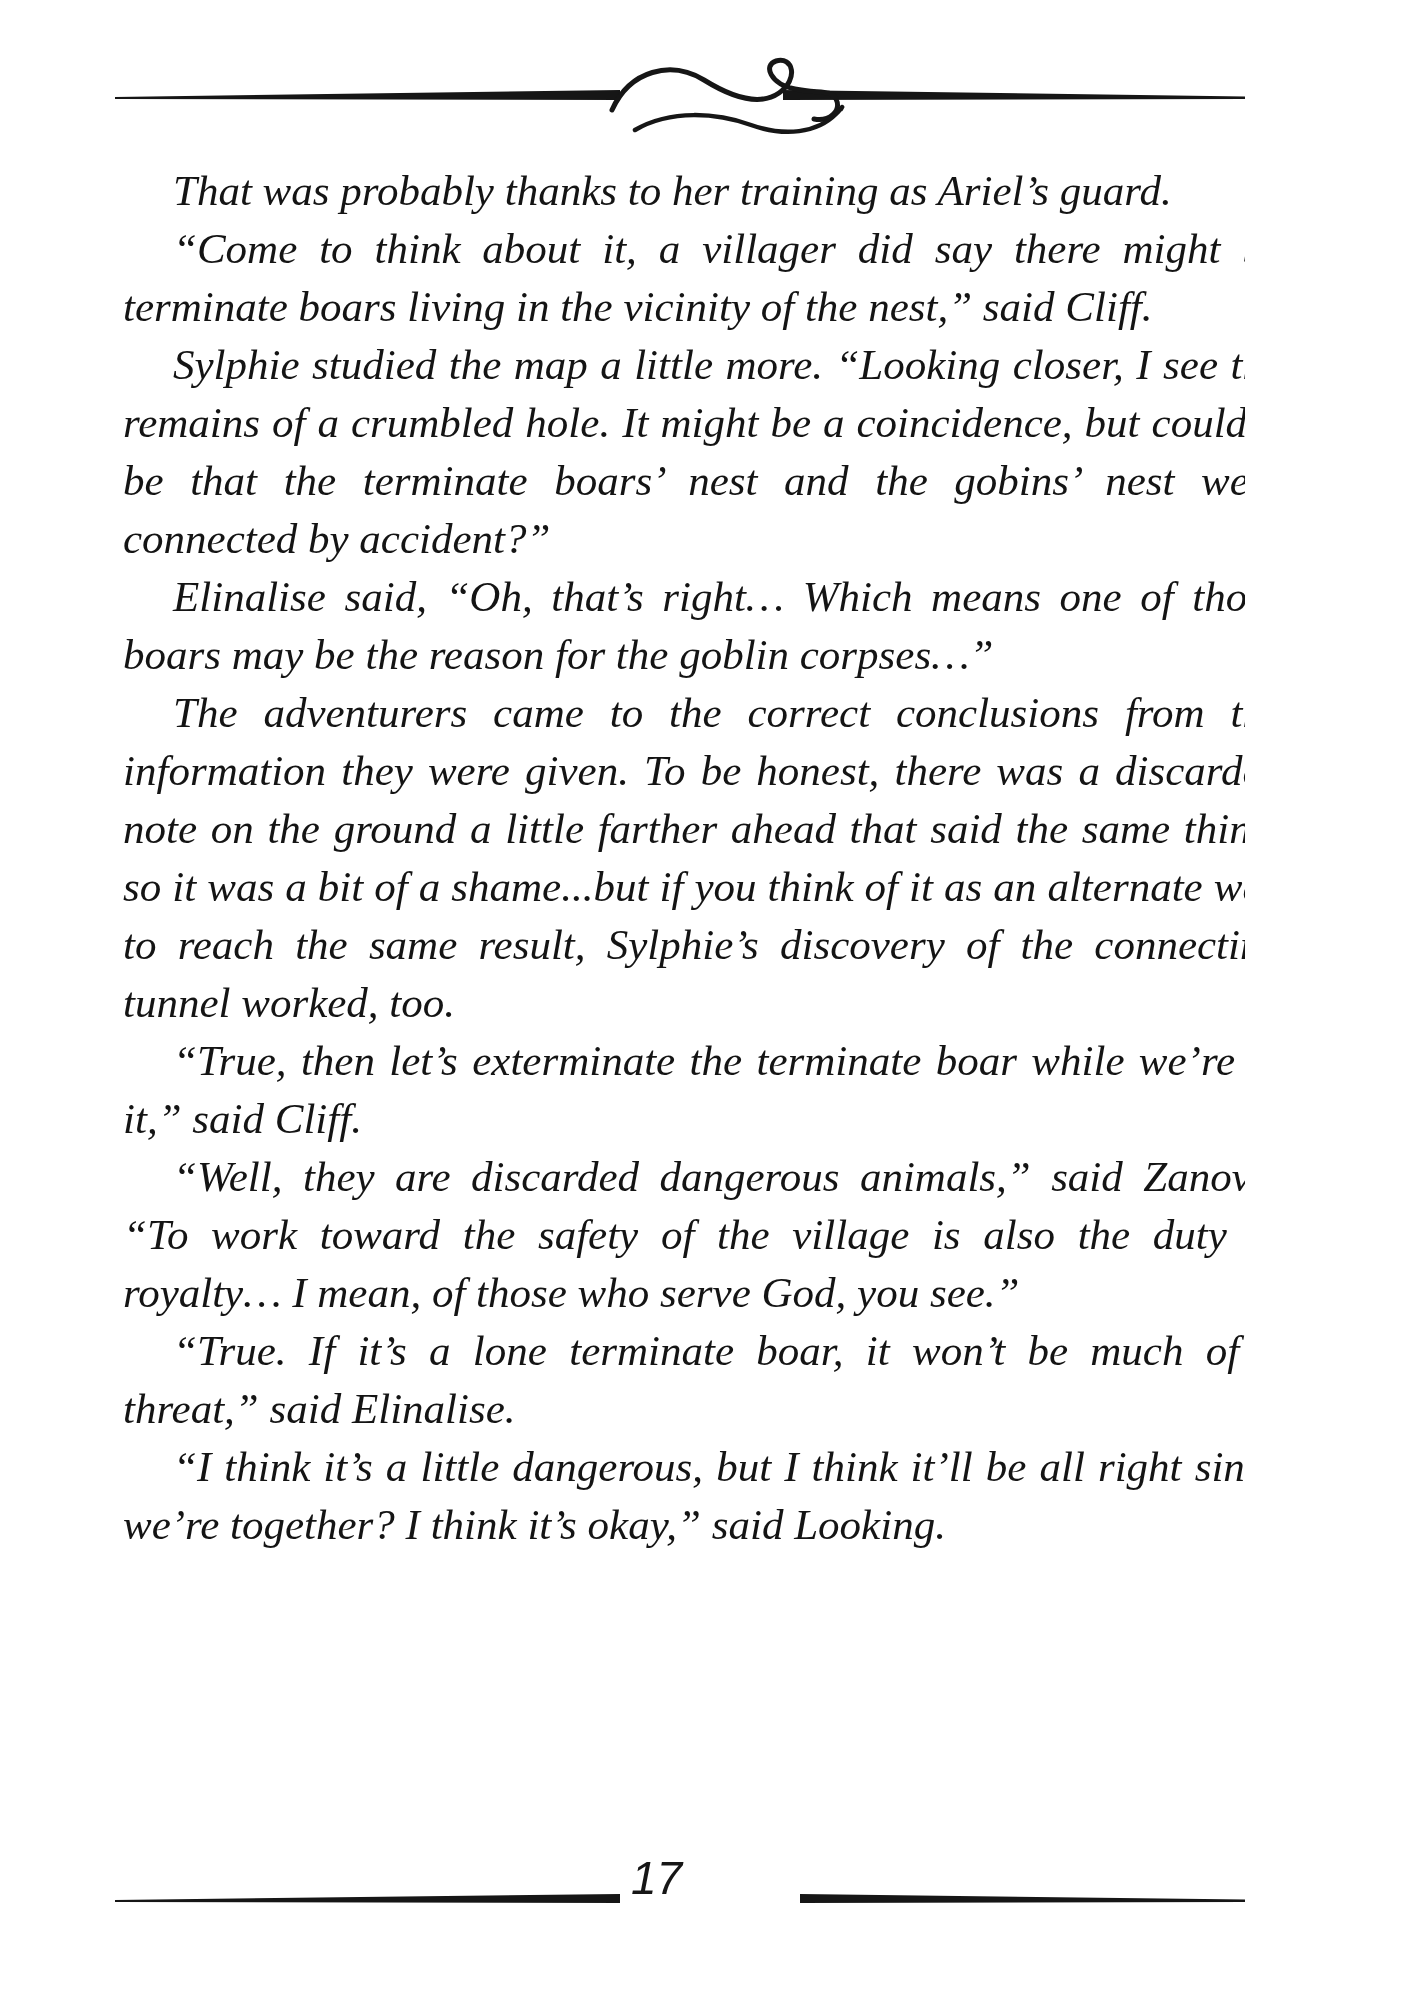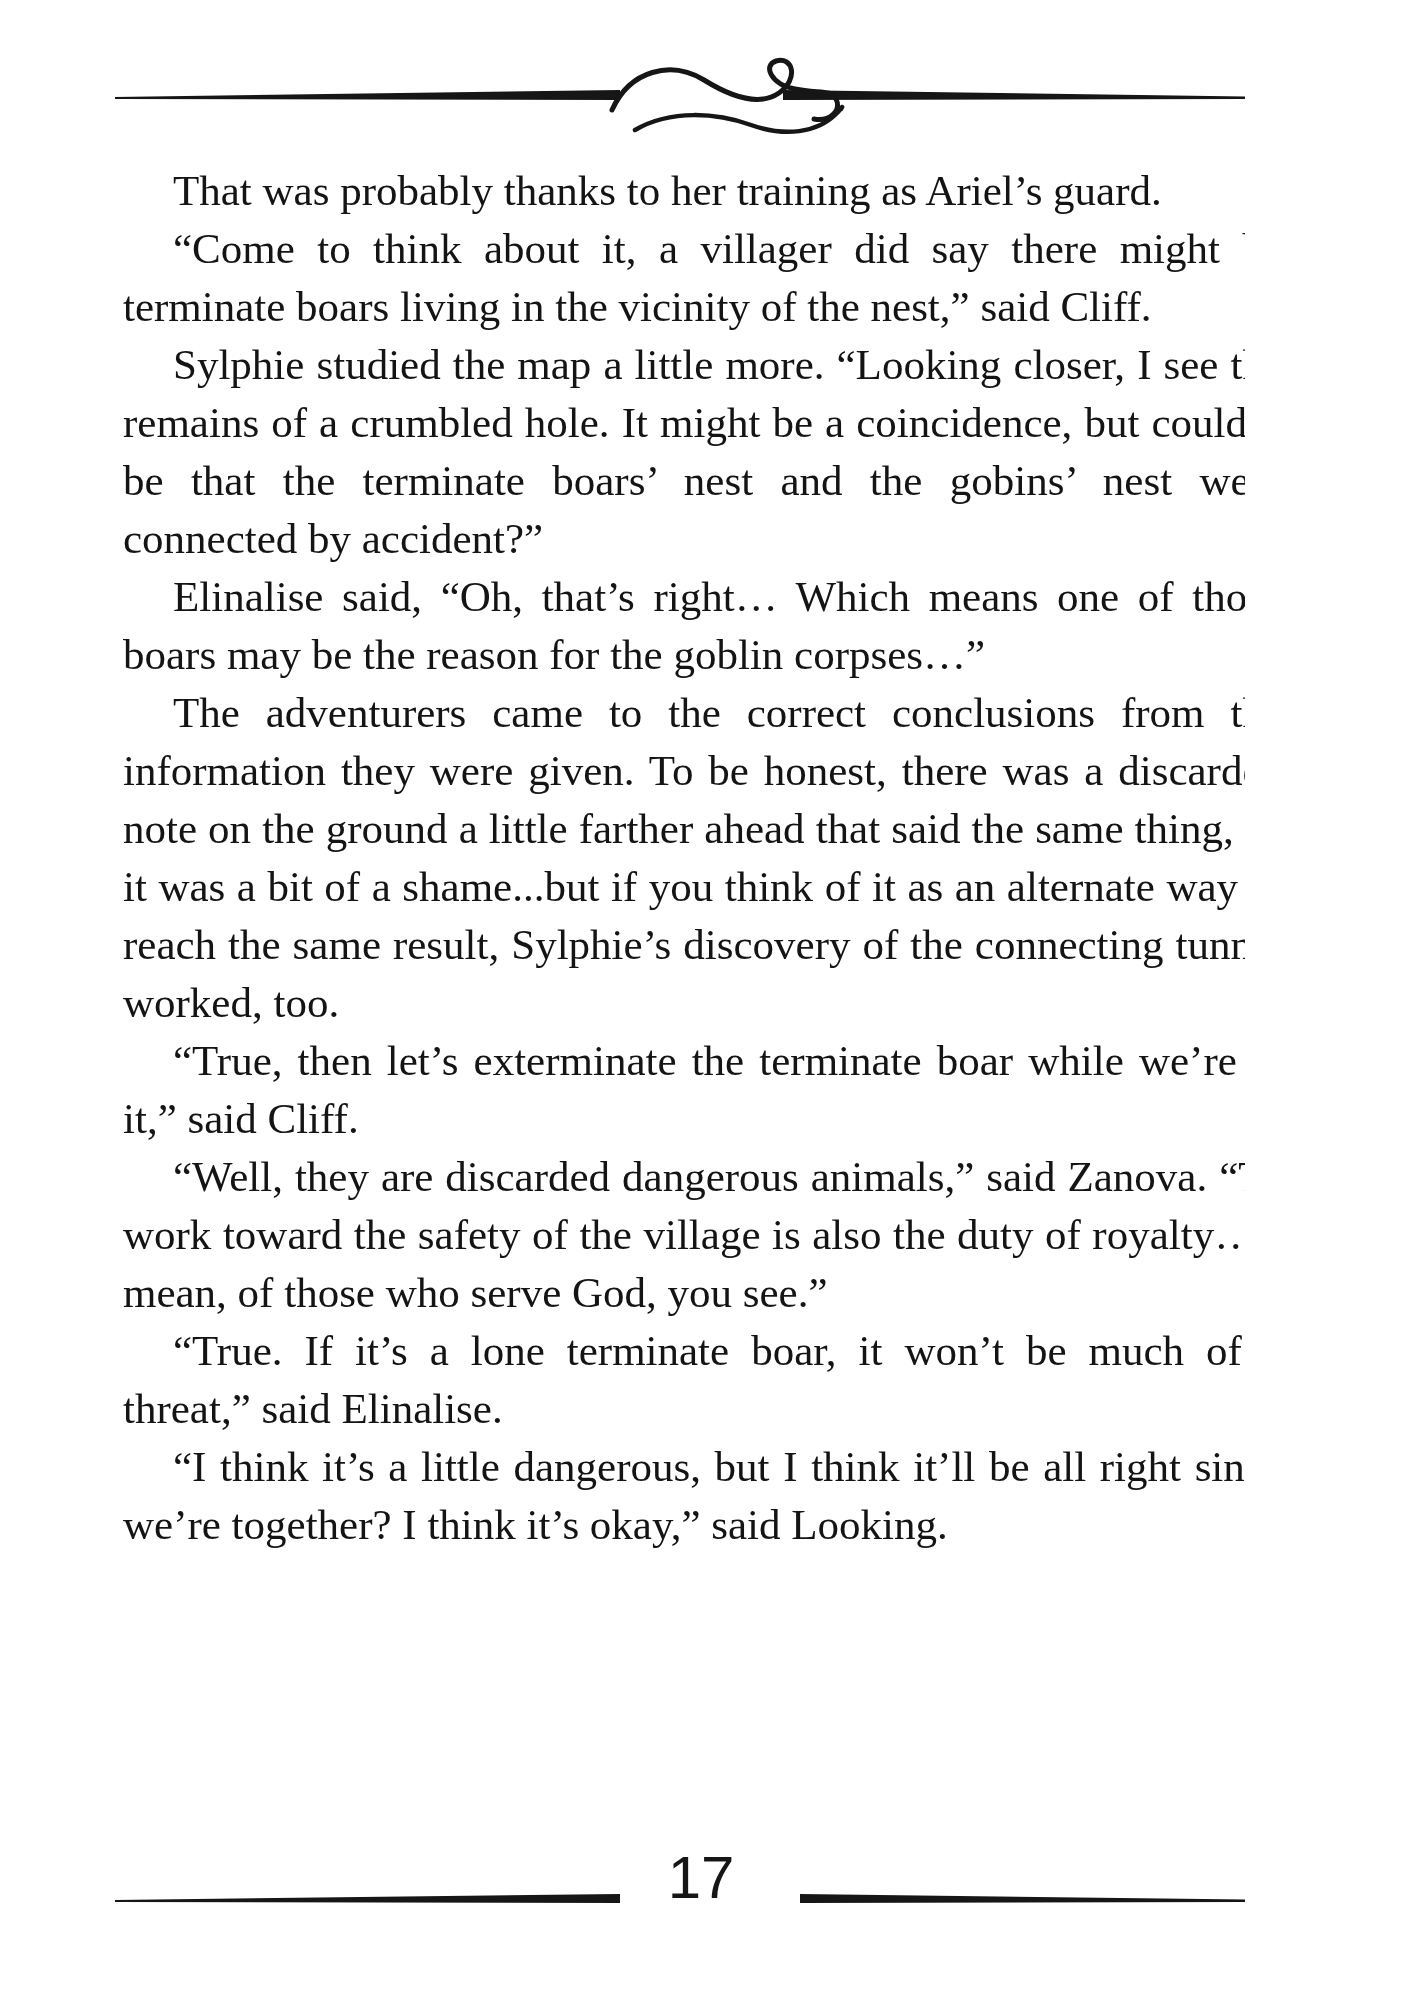--- a/index.html
+++ b/index.html
@@ -8,20 +8,21 @@
     background: #ffffff;
   }
   .page {
     position: relative;
     width: 1245px;
     height: 2000px;
     background: #ffffff;
     overflow: hidden;
     color: #161616;
     font-family: "Liberation Serif", serif;
+    font-style: italic;
   }
   .header-divider {
     position: absolute;
     top: 48px;
     left: 115px;
     width: 1173px;
     height: 100px;
   }
   .text-block {
     position: absolute;
@@ -43,23 +44,23 @@
     top: 1893px;
     height: 12px;
   }
   .footer-rule.left  { left: 115px; width: 505px; }
   .footer-rule.right { left: 800px; width: 490px; }
   .page-number {
     position: absolute;
     top: 1853px;
     left: 631px;
     width: 140px;
-    text-align: center;
+    text-align: left;
     font-family: "Liberation Sans", sans-serif;
-    font-size: 60px;
+    font-size: 46px;
     line-height: 50px;
     color: #161616;
   }
 </style>
 </head>
 <body>
 
 <div class="page">
 
   <svg class="header-divider" viewBox="0 0 1173 100" xmlns="http://www.w3.org/2000/svg" aria-hidden="true">

